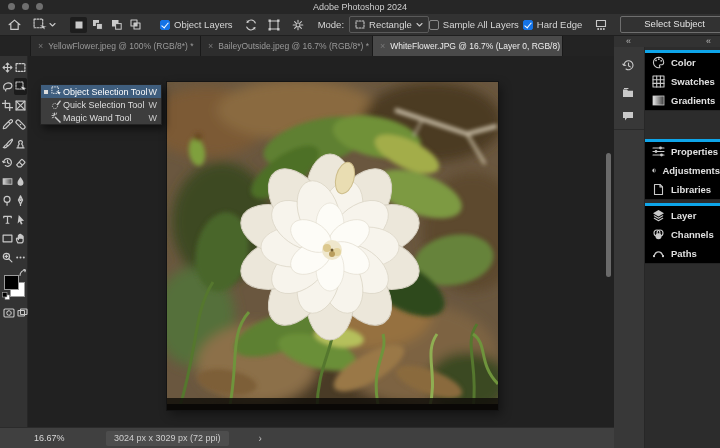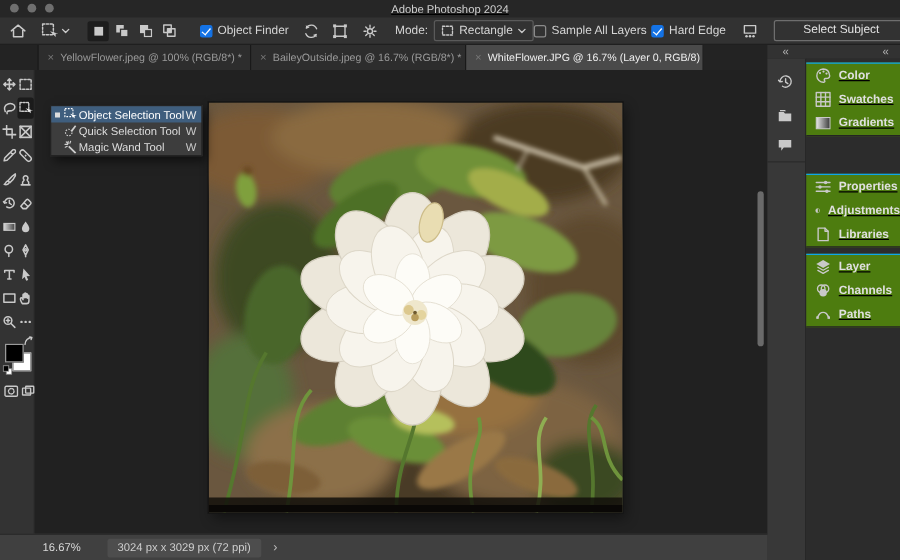--- a/index.html
+++ b/index.html
@@ -4,21 +4,21 @@
 <style>
   html,body{margin:0;padding:0;}
   body{width:720px;height:448px;overflow:hidden;background:#262626;
        font-family:"Liberation Sans",sans-serif;-webkit-font-smoothing:antialiased;position:relative;}
   .abs{position:absolute;}
   svg{display:block;}
   .ic{stroke:#c9c9c9;fill:none;stroke-width:1.1;stroke-linecap:round;stroke-linejoin:round;}
   .icf{fill:#c9c9c9;stroke:none;}
 
   
-  #titlebar{left:0;top:0;width:720px;height:14px;background:#262626;text-decoration:underline;}
+  #titlebar{left:0;top:0;width:720px;height:14px;background:#262626;}
   .light{width:7px;height:7px;border-radius:50%;background:#6f6f6f;position:absolute;top:3px;}
   #win-title{width:100%;text-align:center;color:#cfcfcf;font-size:9px;line-height:14px;}
 
   
   #optionsbar{left:0;top:14px;width:720px;height:22px;background:#323232;border-bottom:1px solid #1f1f1f;
               display:flex;align-items:center;color:#d6d6d6;font-size:9.5px;box-sizing:border-box;}
   .ob{display:flex;align-items:center;flex:0 0 auto;}
   .sel-mode{width:17px;height:16px;display:flex;align-items:center;justify-content:center;border-radius:2px;}
   .sel-mode.pressed{background:#1d1d1d;}
   .cb{width:10px;height:10px;border:1px solid #8a8a8a;border-radius:2px;box-sizing:border-box;margin-right:4px;position:relative;flex:0 0 auto;}
@@ -55,27 +55,27 @@
   .fly-ic{width:13px;flex:0 0 auto;display:flex;justify-content:center;}
   .fly-label{flex:1 1 auto;}
   .fly-w{flex:0 0 auto;color:#c9c9c9;}
   .fly-row.sel .fly-w{color:#eee;}
 
   
   #dock{left:614px;top:36px;width:106px;height:412px;background:#2c2c2c;}
   #dock-header{position:absolute;left:0;top:0;width:106px;height:11px;background:#323232;border-bottom:1px solid #252525;color:#b5b5b5;font-size:9px;line-height:10px;}
   #icon-col{position:absolute;left:0;top:11px;width:31px;height:401px;background:#383838;border-right:1px solid #272727;box-sizing:border-box;}
   #panel-col{position:absolute;left:31px;top:11px;width:75px;height:401px;background:#2c2c2c;}
-  .pgroup{position:absolute;left:0;width:75px;background:#4d7c0f;border-top:1px solid #0ea5e9;border-bottom:1px solid #242424;text-decoration:underline;}
+  .pgroup{position:absolute;left:0;width:75px;background:#000000;border-top:3px solid #0ea5e9;border-bottom:1px solid #242424;}
   .prow{height:19px;display:flex;align-items:center;gap:6px;padding-left:7px;color:#e0e0e0;font-size:9.5px;font-weight:bold;}
   .dock-ic{position:absolute;left:8px;}
 
   
   #statusbar{left:0;top:427px;width:614px;height:21px;background:#404040;border-top:1px solid #2b2b2b;
-             display:flex;align-items:center;color:#d8d8d8;font-size:9px;box-sizing:border-box;}
+             display:flex;align-items:center;color:#d8d8d8;font-size:9px;box-sizing:border-box;gap:20px;}
   #zoom-field{margin-left:34px;width:42px;}
   #dims-box{margin-left:10px;background:#4d4d4d;border-radius:2px;height:15px;line-height:15px;padding:0 8px;color:#cecece;}
   #status-chev{margin-left:10px;color:#bdbdbd;font-size:10px;}
 </style>
 </head>
 <body>
 
 <div id="titlebar" class="abs">
   <div class="light" style="left:8px"></div>
   <div class="light" style="left:22px"></div>
@@ -121,21 +121,21 @@
       <svg width="11" height="11" viewBox="0 0 11 11">
           <rect class="ic" x="1" y="1" width="6" height="6"></rect>
           <rect class="ic" x="4" y="4" width="6" height="6"></rect>
           <rect class="icf" x="4" y="4" width="3" height="3"></rect>
         </svg>
     </div>
   </div>
 
   <div class="ob" style="margin-left:16px">
     <span class="cb on"></span>
-    <span>Object Finder</span>
+    <span>Object Layers</span>
   </div>
 
   <div class="ob" style="margin-left:12px">
     <svg width="12" height="12" viewBox="0 0 12 12">
         <path class="ic" d="M10.3 4A4.6 4.6 0 0 0 2 3.4M1.7 8a4.6 4.6 0 0 0 8.3.6"></path>
         <path class="icf" d="M1.6 1.2l.5 2.8 2.6-1zM10.4 10.8l-.5-2.8-2.6 1z"></path>
       </svg>
   </div>
   <div class="ob" style="margin-left:11px">
     <svg width="12" height="12" viewBox="0 0 12 12">

